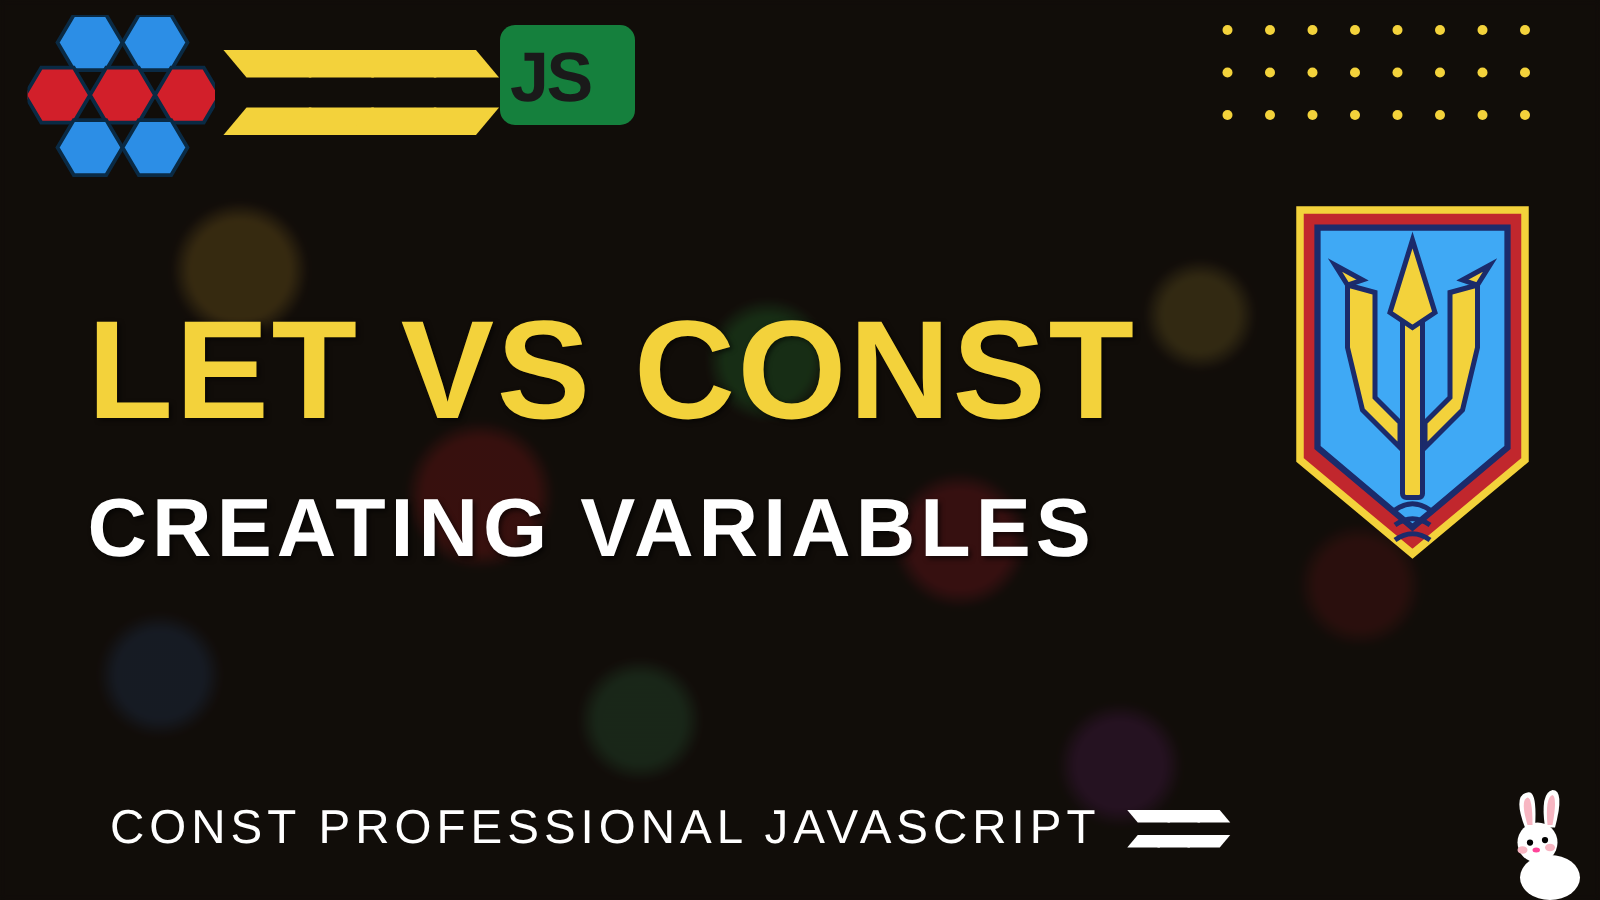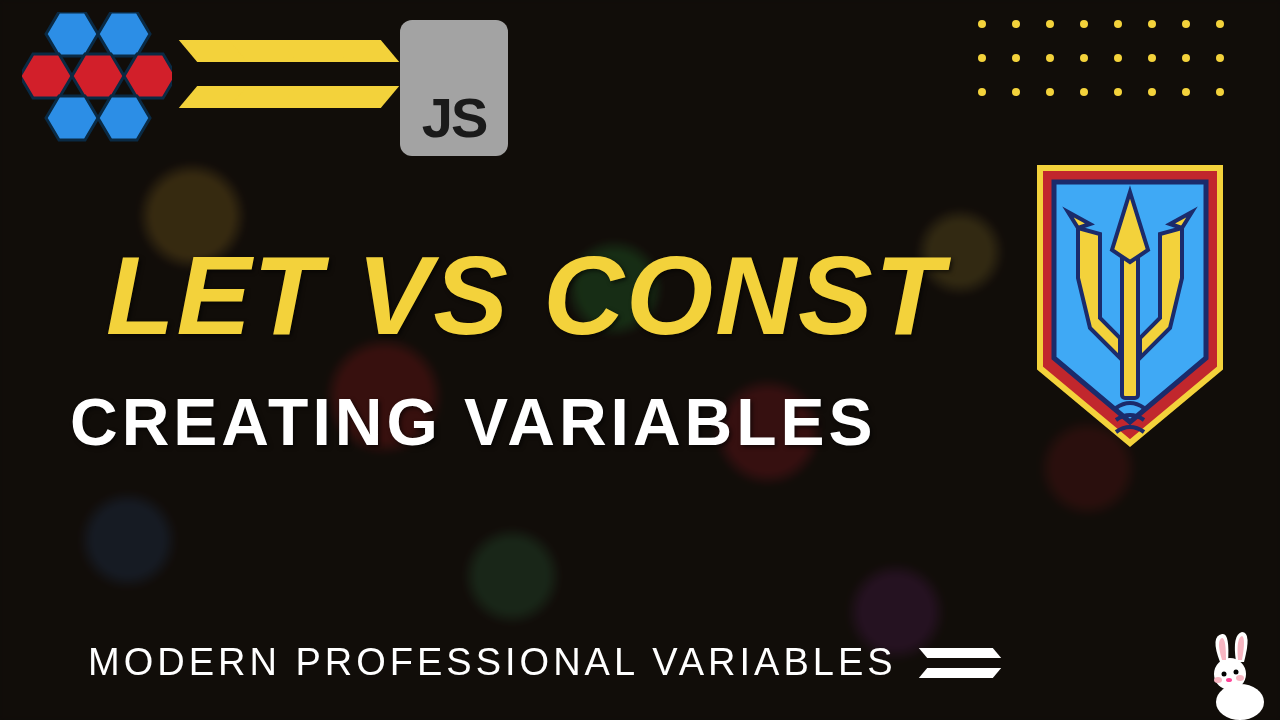--- a/index.html
+++ b/index.html
@@ -42,37 +42,36 @@
   .chev::after  { bottom: 10px; transform: skewX(-40deg); }
   .chevrons.big .chev { width: 36px; height: 88px; margin-right: 14px; }
   .chevrons.big .chev::before, .chevrons.big .chev::after { width: 52px; height: 22px; }
   .chevrons.small .chev { width: 18px; height: 40px; margin-right: 6px; }
   .chevrons.small .chev::before, .chevrons.small .chev::after { width: 26px; height: 10px; background: #fff; }
   .chevrons.small .chev::before { top:5px; } .chevrons.small .chev::after { bottom:5px; }
 
   
   .js-badge {
     position: absolute; top: 20px; left: 400px;
-    width: 108px; height: 136px; border-radius: 12px;
-    background: #a3a3a3; display: flex; align-items: flex-end; justify-content: center;
+    width: 108px; height: 80px; border-radius: 12px;
+    background: #15803d; display: flex; align-items: flex-end; justify-content: flex-start;
     padding: 6px 8px;
   }
   .js-badge span { font-size: 56px; font-weight: 900; color: #1a1a1a; letter-spacing: -2px; }
 
   
   .dots { position: absolute; top: 20px; right: 30px; display: grid; grid-template-columns: repeat(8, 34px); grid-template-rows: repeat(3, 34px); }
   .dots span { width: 8px; height: 8px; border-radius: 50%; background: #f3d23b; }
 
   
   .title-block { position: absolute; top: 240px; left: 70px; }
   .title-main {
-    font-size: 112px; font-weight: 900; font-style: italic;
+    font-size: 112px; font-weight: 900; 
     color: #f3d23b; letter-spacing: 2px; line-height: 1;
     text-shadow: 2px 2px 4px rgba(0,0,0,0.6);
-    margin-left: 36px;
   }
   .title-sub {
     margin-top: 32px;
     font-size: 66px; font-weight: 900; color: #fff; letter-spacing: 4px;
     text-shadow: 2px 2px 4px rgba(0,0,0,0.6);
   }
 
   
   .footer {
     position: absolute; bottom: 36px; left: 88px;
@@ -146,21 +145,21 @@
     <span></span>
     <span></span>
 </div>
 
 <div class="title-block">
   <div class="title-main">LET VS CONST</div>
   <div class="title-sub">CREATING VARIABLES</div>
 </div>
 
 <div class="footer">
-  <div class="footer-text">MODERN PROFESSIONAL VARIABLES</div>
+  <div class="footer-text">CONST PROFESSIONAL JAVASCRIPT</div>
   <div class="chevrons small" style="position:relative;">
     <div class="chev"></div>
     <div class="chev"></div>
     <div class="chev"></div>
   </div>
 </div>
 
 <div class="crest">
   <svg viewBox="0 0 220 300" width="220" height="300">
     <path d="M20 10 H200 V210 L110 285 L20 210 Z" fill="#c1272d" stroke="#f3d23b" stroke-width="6"></path>

